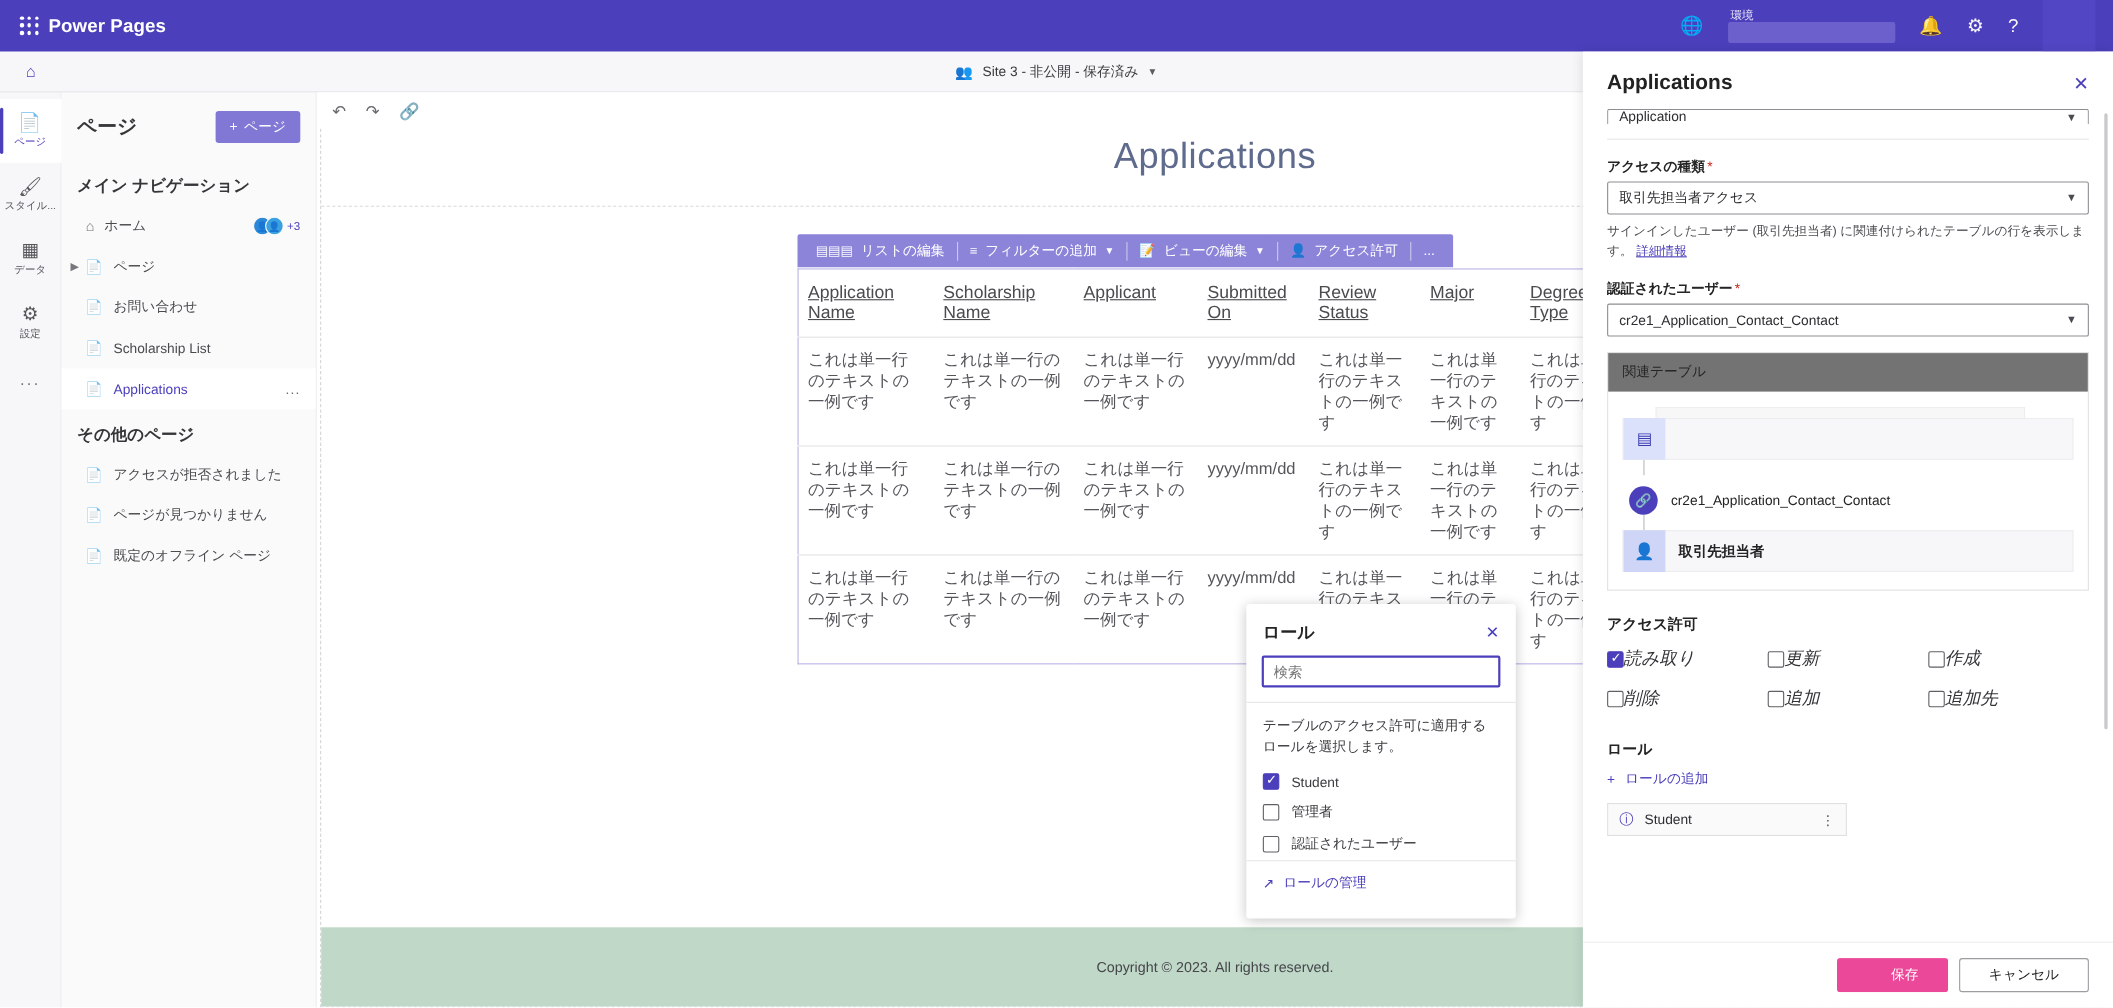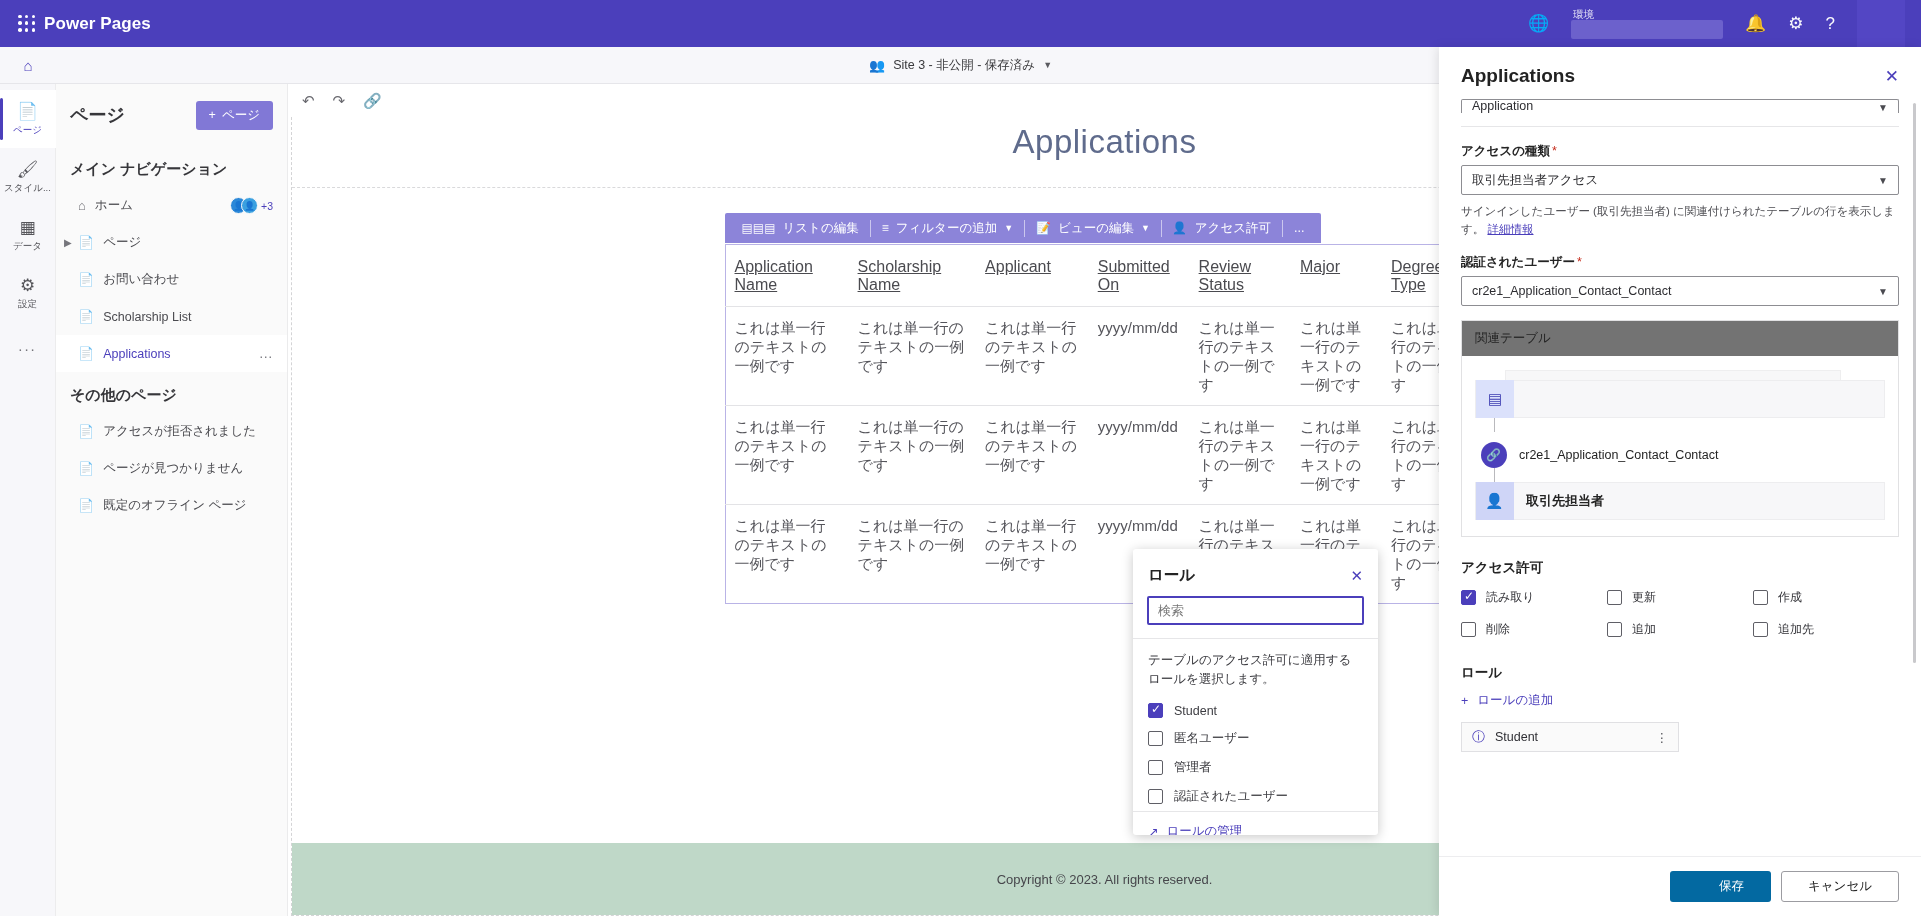--- a/index.html
+++ b/index.html
@@ -172,34 +172,34 @@
   .ent-ico.plain { background:#dbe1fb; }
   .rel-mid { display:flex; align-items:center; gap:12px; margin:10px 0 0 0; }
   .rel-badge { width:26px; height:26px; border-radius:50%; background:#4b3fbb; color:#fff;
                display:flex; align-items:center; justify-content:center; font-size:12px;
                margin-left:6px; flex:0 0 auto; }
   .rel-name { font-size:12.5px; color:#242424; }
   .connector { width:1px; height:14px; background:#b9b9bd; margin-left:19px; }
 
   .perm-title { font-size:13.5px; font-weight:600; color:#242424; margin:22px 0 12px 0; }
   .perm-grid { display:grid; grid-template-columns:1fr 1fr 1fr; row-gap:15px; }
-  .perm-item { display:flex; align-items:center; gap:10px; font-size:12px; color:#333338;
-               cursor:pointer; }
+  .perm-item { display:flex; align-items:center; gap:0; font-size:16px; color:#333338;
+               cursor:pointer;font-style:italic; }
   .role-title { font-size:13.5px; font-weight:600; color:#242424; margin:26px 0 10px 0; }
   .add-role { display:flex; align-items:center; gap:9px; color:#4b3fbb; font-size:12.5px;
               cursor:pointer; margin-bottom:13px; }
   .role-chip { display:flex; align-items:center; gap:10px; height:30px; border:1px solid #e0e0e3;
                background:#fafafa; padding:0 10px; width:218px; font-size:12.5px; color:#2f2f34; }
   .role-chip .info { color:#4b3fbb; font-size:13px; }
   .role-chip .kebab { margin-left:auto; color:#55555b; letter-spacing:0; cursor:pointer; }
   .rp-actions { border-top:1px solid #ededef; padding:14px 22px; display:flex;
                 justify-content:flex-end; gap:10px; }
   .btn { height:31px; border-radius:3px; font-size:12.5px; font-family:inherit; cursor:pointer;
          padding:0 26px; border:1px solid transparent; }
-  .btn-primary { background:#0369a1; color:#fff;padding-left:48px; }
+  .btn-primary { background:#ec4899; color:#fff;padding-left:48px; }
   .btn-ghost { background:#fff; color:#242424; border-color:#9c9ca1; }
 </style>
 </head>
 <body>
 
 <div class="topbar">
   <div class="waffle">
     <i></i>
       <i></i>
       <i></i>
@@ -415,24 +415,20 @@
       </div>
       <div class="rp-sep"></div>
       <div class="rp-desc">テーブルのアクセス許可に適用するロールを選択します。</div>
 
       <div class="rp-row">
         <span class="cbx on"></span>
         <span>Student</span>
       </div>
       <div class="rp-row">
         <span class="cbx"></span>
-        <span>匿名ユーザー</span>
-      </div>
-      <div class="rp-row">
-        <span class="cbx"></span>
         <span>管理者</span>
       </div>
       <div class="rp-row">
         <span class="cbx"></span>
         <span>認証されたユーザー</span>
       </div>
 
       <div class="rp-foot">
         <span>↗</span>
         <span>ロールの管理</span>

